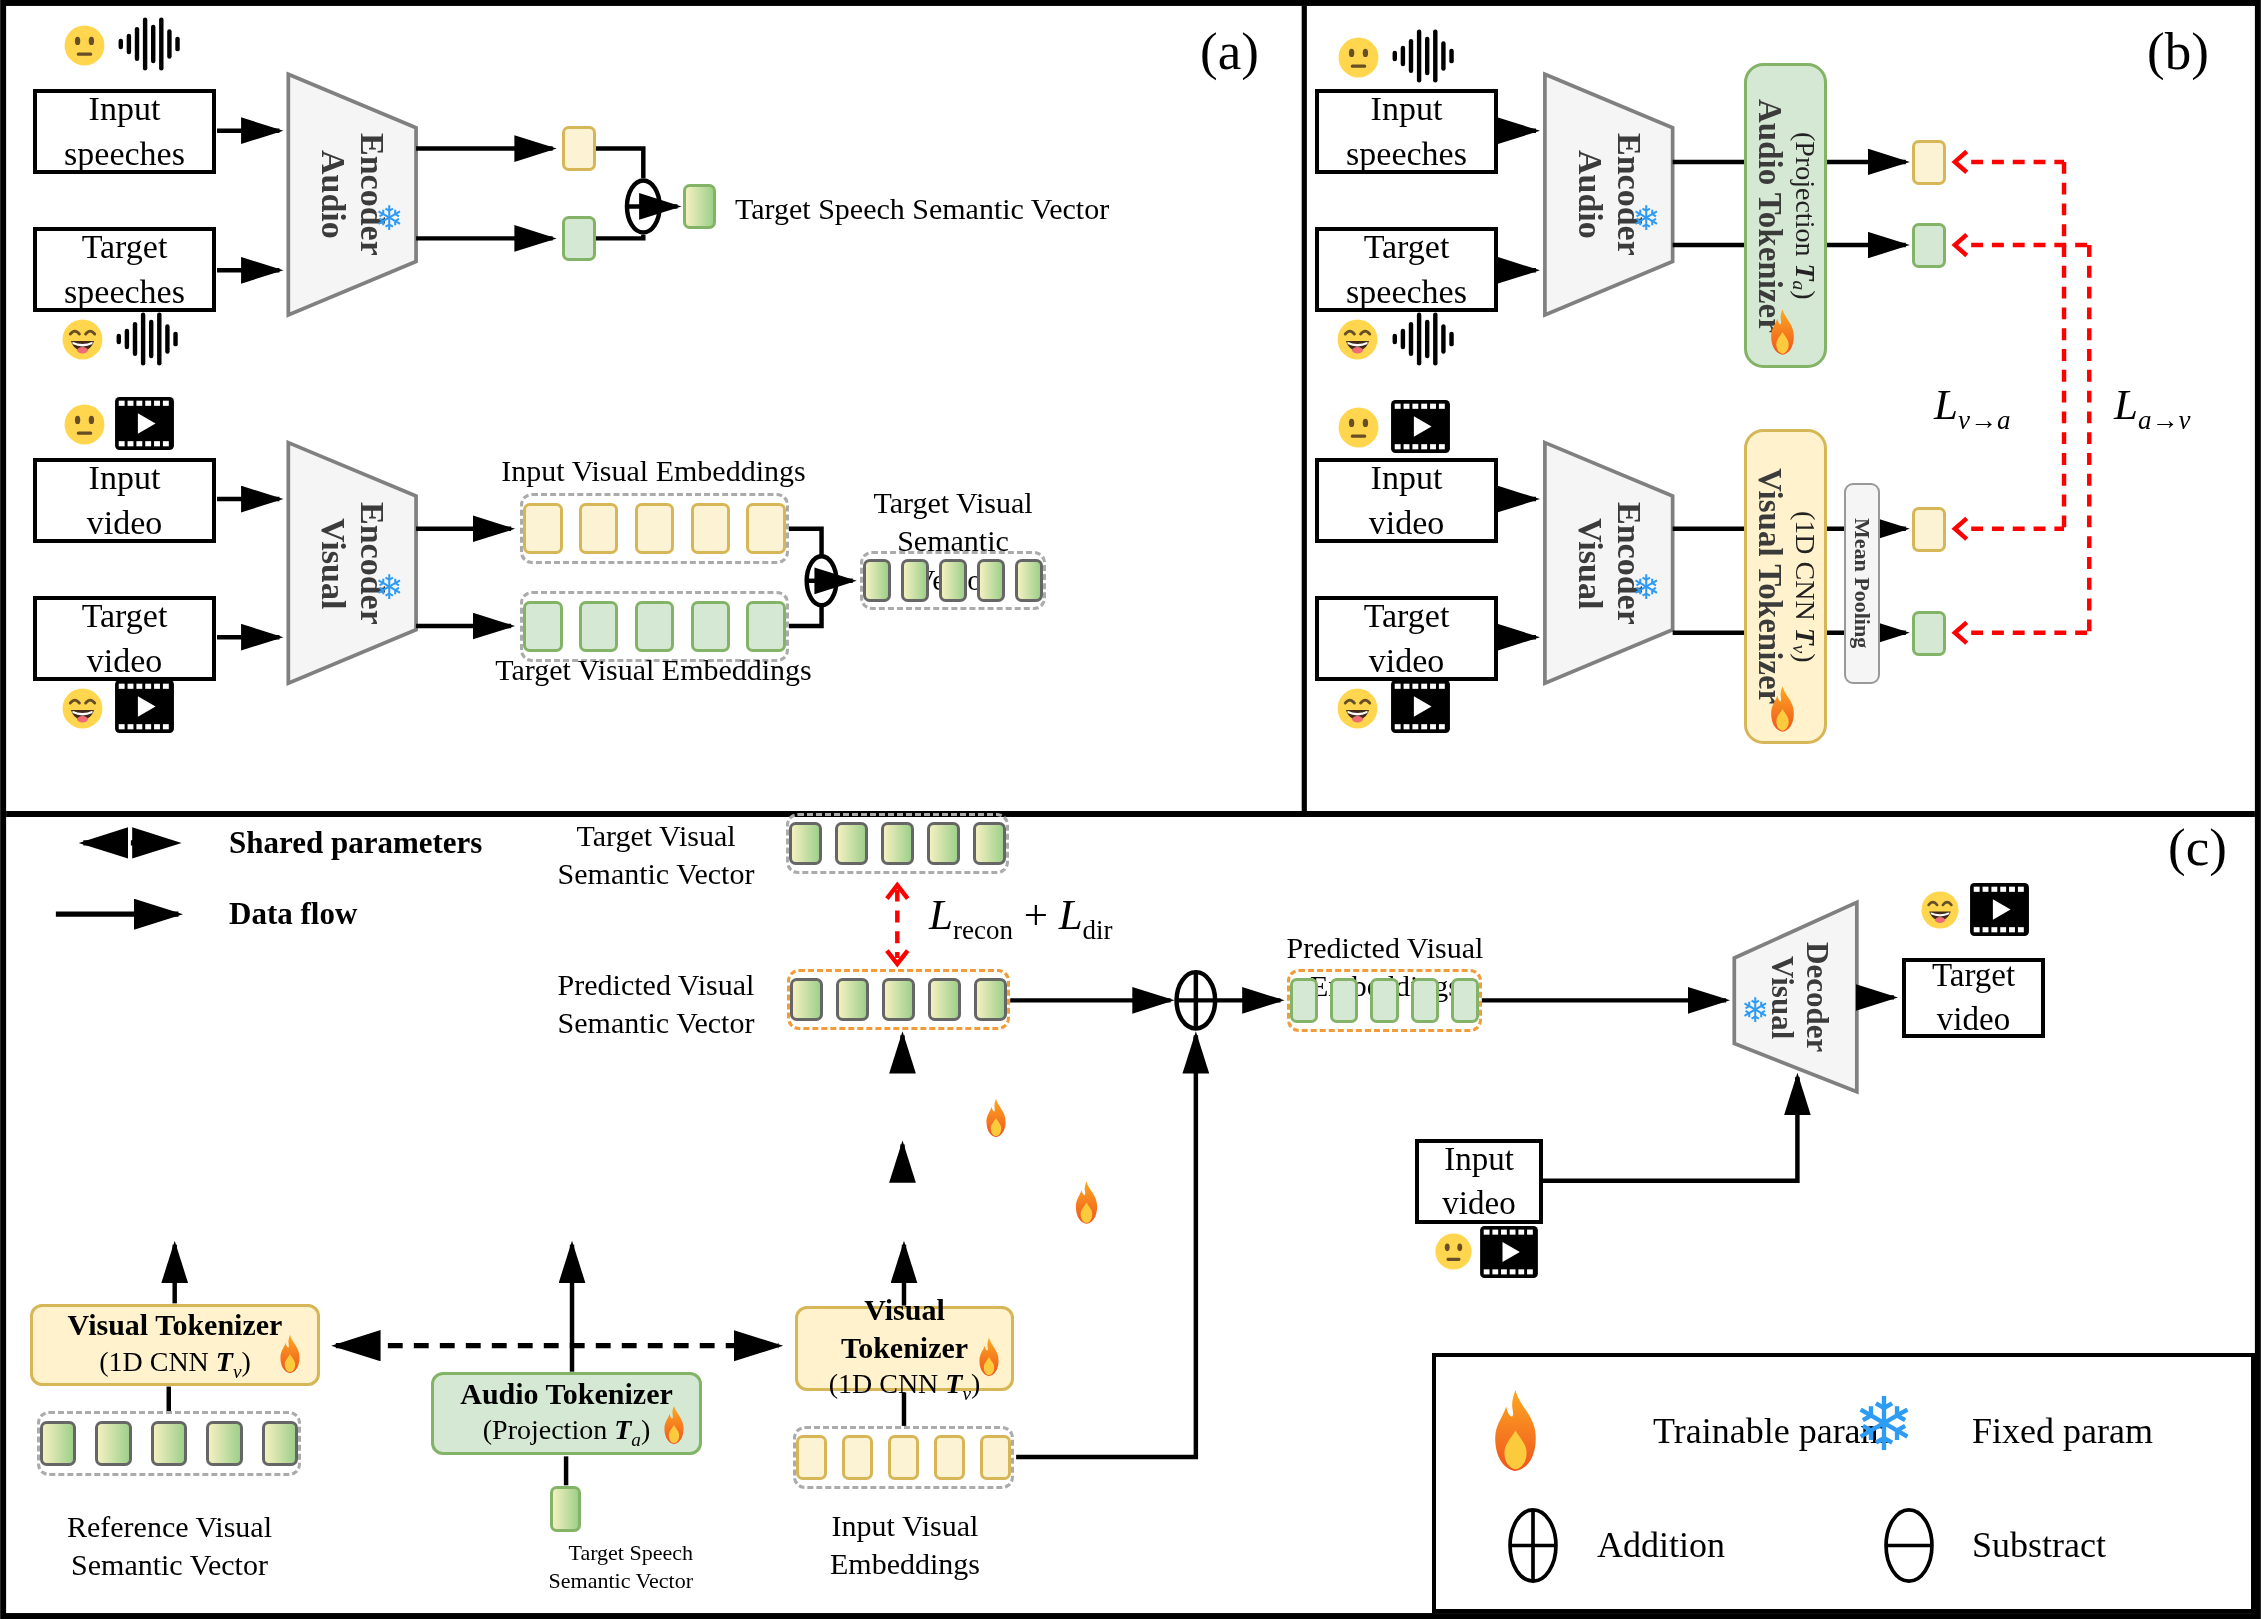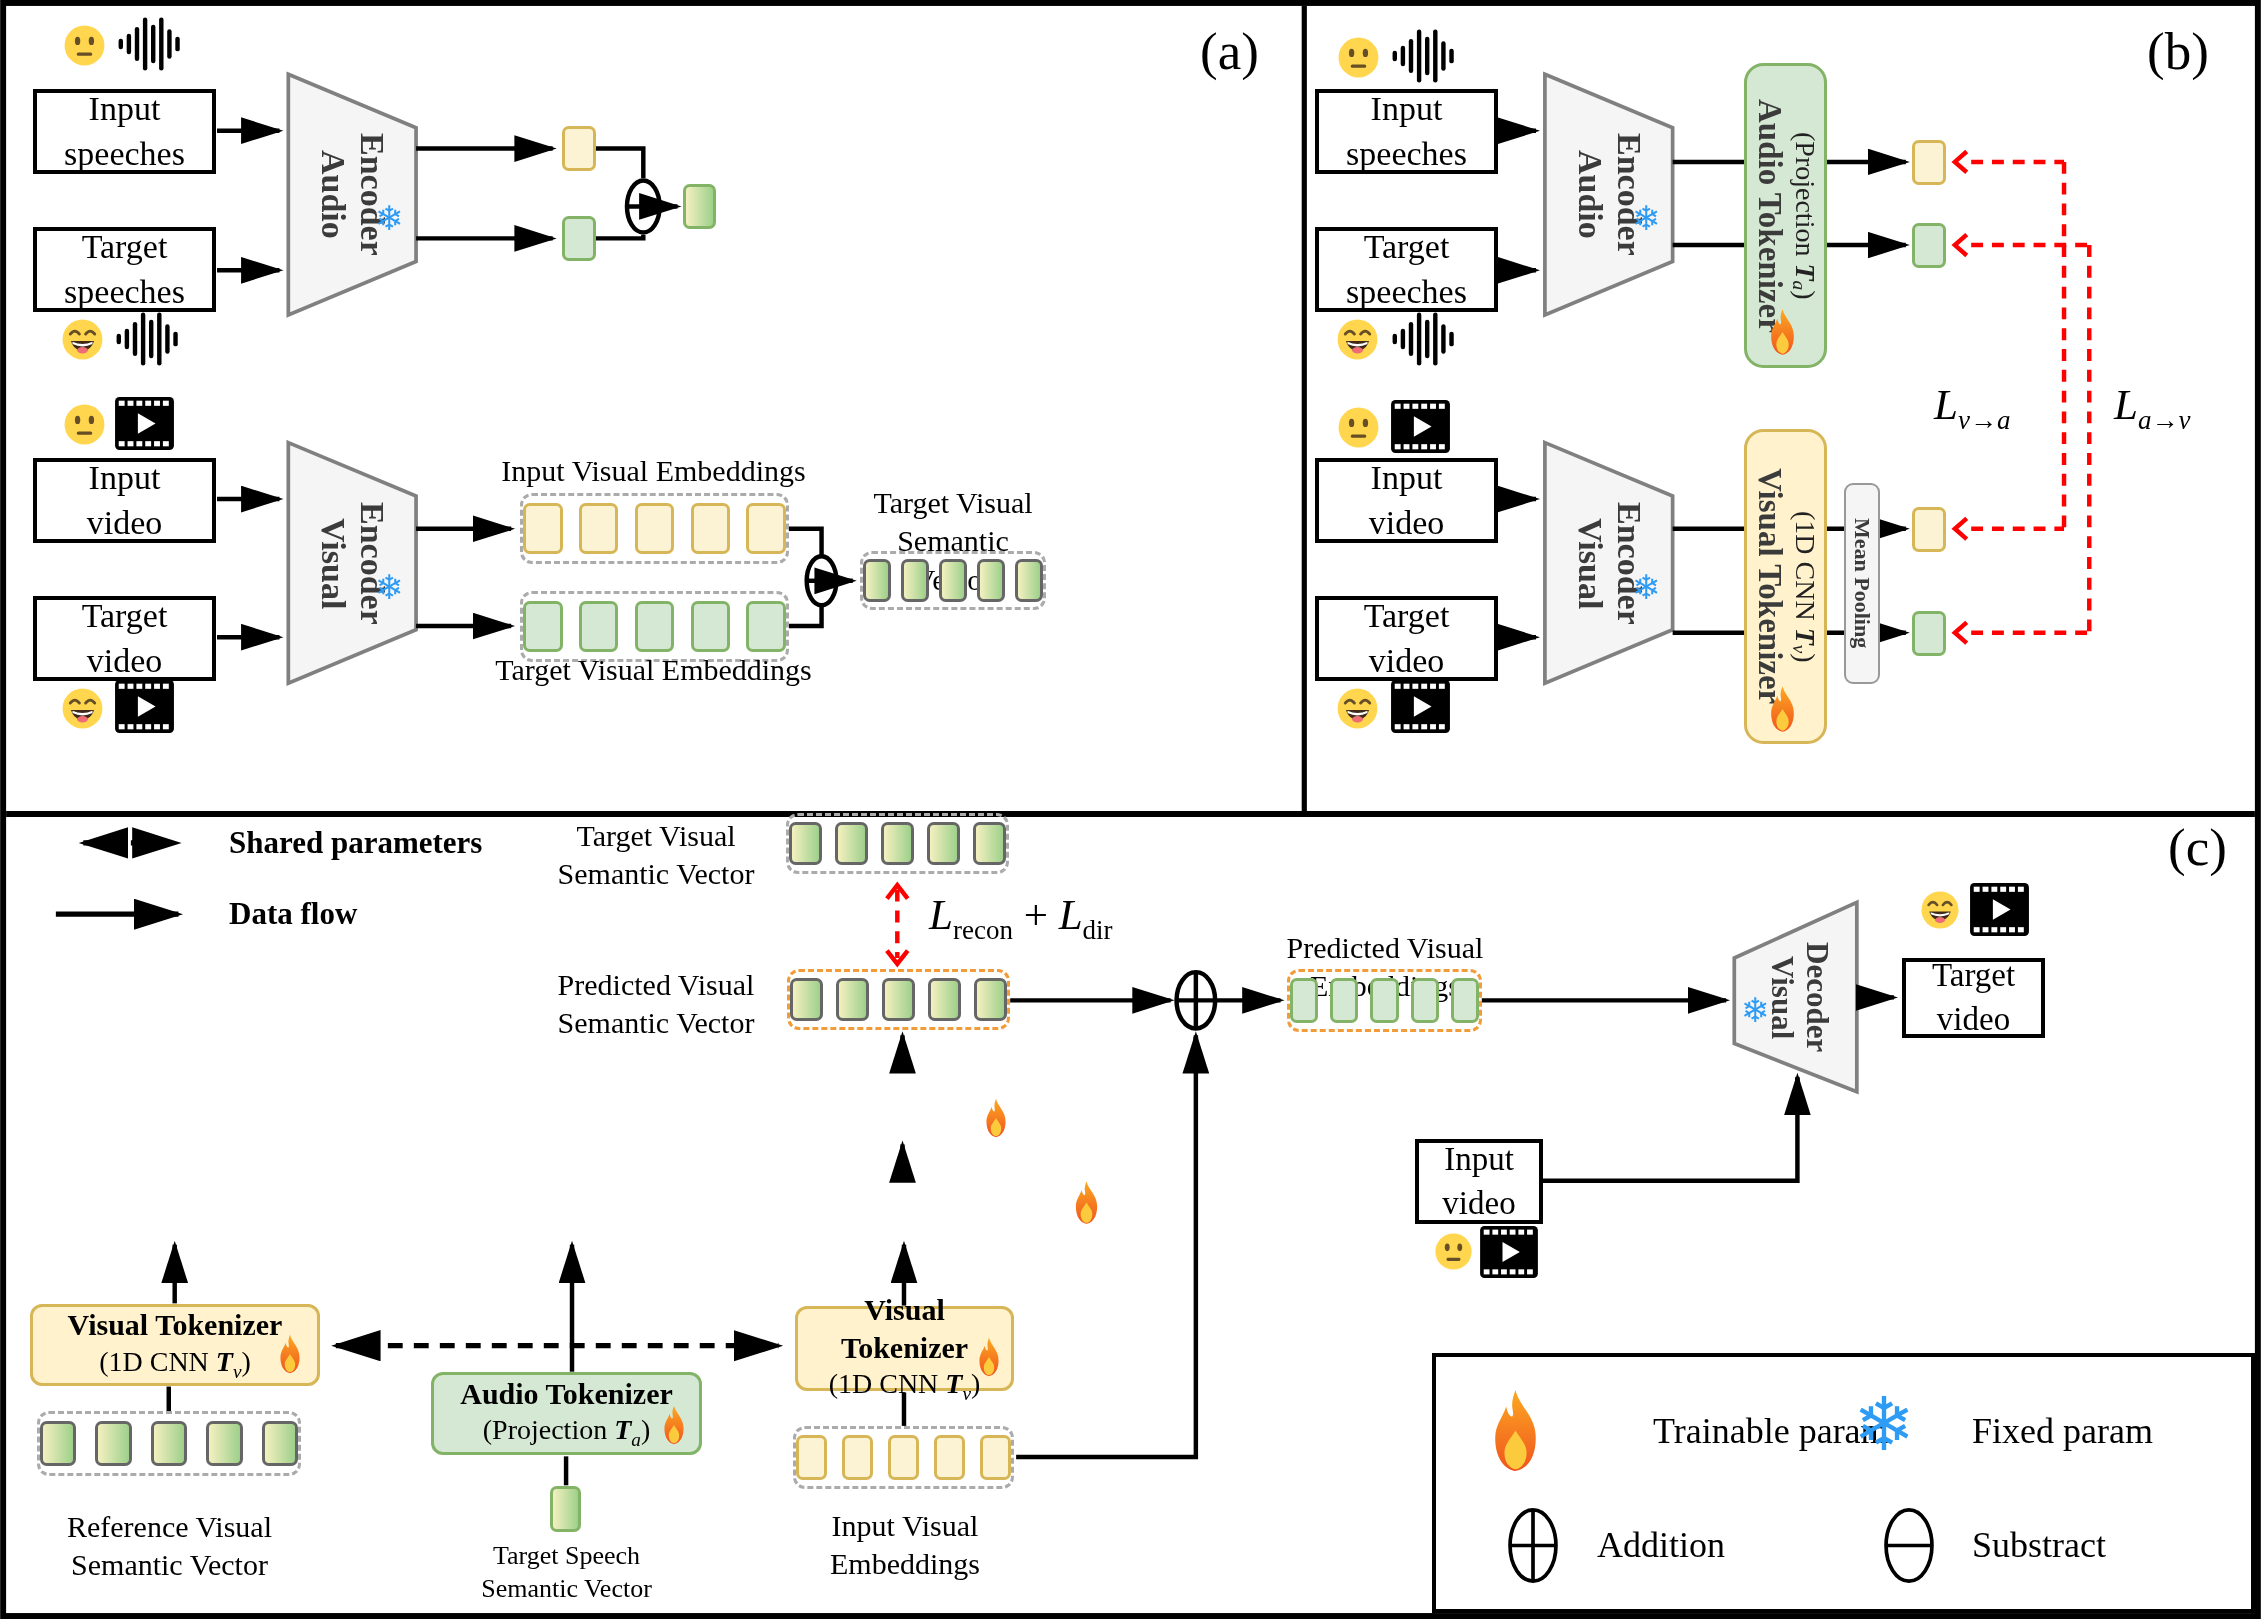--- a/index.html
+++ b/index.html
@@ -219,20 +219,21 @@
   <div class="vtext enc-label">
     <div class="t1">Audio</div>
     <div class="t1">Encoder</div>
   </div>
 </div>
 <span class="el snow" style="left:375px;top:202px;">❄</span>
 
 <span class="stok ty" style="left:562px;top:126px;width:34px;height:45px;"></span>
 <span class="stok tg" style="left:562px;top:216px;width:34px;height:45px;"></span>
 <span class="stok tgrad" style="left:683px;top:184px;width:33px;height:45px;"></span>
+<div class="el lbl" style="left:735px;top:190px;width:431px;text-align:left;">Target Speech Semantic Vector</div>
 
 <span class="el" style="left:63px;top:403px;">
   <svg width="43" height="43" viewBox="0 0 56 56">
         <circle cx="28" cy="28" r="26" fill="#FFD64D"></circle>
         <ellipse cx="19" cy="22" rx="3.5" ry="5.5" fill="#664E27"></ellipse>
         <ellipse cx="37" cy="22" rx="3.5" ry="5.5" fill="#664E27"></ellipse>
         <rect x="18" y="37" width="20" height="4.5" rx="2" fill="#664E27"></rect>
       </svg>
 </span>
 <span class="el" style="left:115px;top:397px;">
@@ -582,21 +583,21 @@
       <span class="tok tgrad" style="width: 31px; height: 39px;"></span>
       <span class="tok tgrad" style="width: 31px; height: 39px;"></span>
       <span class="tok tgrad" style="width: 31px; height: 39px;"></span>
     </div>
 <div class="el lbl" style="left:30px;top:1508px;width:279px;">
   <div>Reference Visual</div>
   <div>Semantic Vector</div>
 </div>
 
 <span class="stok tgrad" style="left:550px;top:1486px;width:31px;height:46px;"></span>
-<div class="el lbl" style="left:440px;top:1539px;width:253px;font-size:26px;">
+<div class="el lbl" style="left:440px;top:1539px;width:253px;font-size:22px;text-align:right;">
   <div>Target Speech</div>
   <div>Semantic Vector</div>
 </div>
 
 <div class="el tokrow" style="left:793px;top:1426px;width:221px;height:63px;gap:15px;">
       <span class="tok ty" style="width: 30px; height: 39px;"></span>
       <span class="tok ty" style="width: 30px; height: 39px;"></span>
       <span class="tok ty" style="width: 30px; height: 39px;"></span>
       <span class="tok ty" style="width: 30px; height: 39px;"></span>
       <span class="tok ty" style="width: 30px; height: 39px;"></span>

